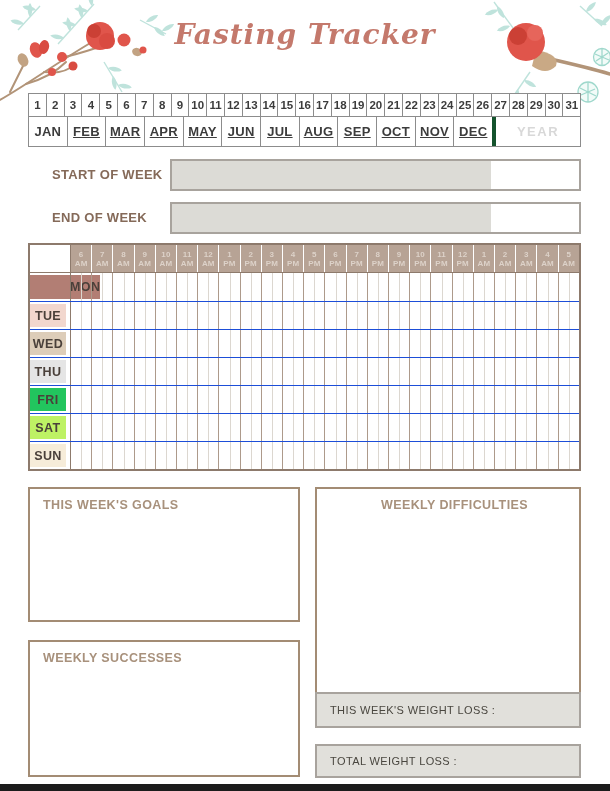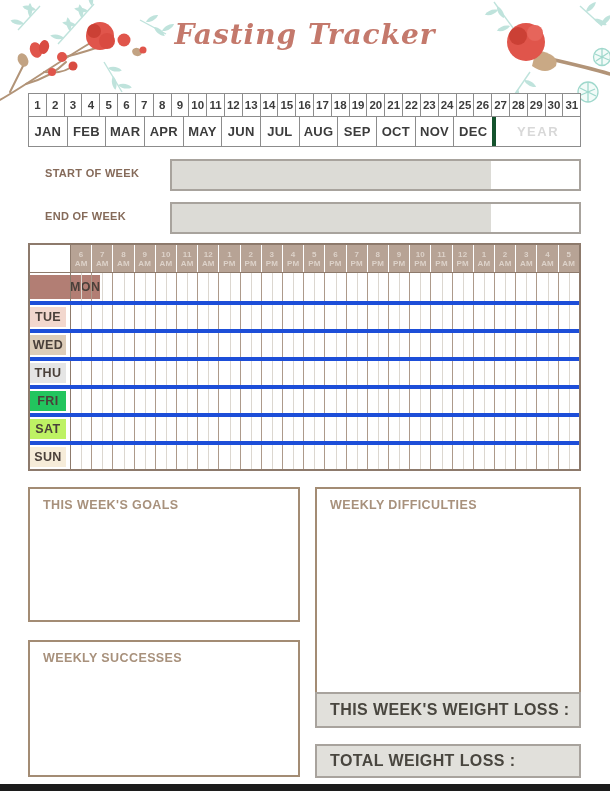--- a/index.html
+++ b/index.html
@@ -20,60 +20,60 @@
   .cal-days{position:absolute;left:28px;top:93px;width:553px;height:23px;display:flex;
             border:1px solid #8c8c8c;border-bottom:none;box-sizing:border-box;background:#fff;}
   .dcell{flex:1;display:flex;align-items:center;justify-content:center;
          font-size:11.5px;font-weight:700;color:#3c3c3c;}
   .dcell + .dcell{border-left:1px solid #8c8c8c;}
   .cal-months{position:absolute;left:28px;top:116px;width:553px;height:31px;display:flex;
               border:1px solid #8c8c8c;box-sizing:border-box;background:#fff;}
   .months-wrap{flex:1;display:flex;}
   .mcell{flex:1;display:flex;align-items:center;justify-content:center;
          font-size:13px;font-weight:700;color:#3c3c3c;letter-spacing:0.3px;}
-  .mcell + .mcell{border-left:1px solid #8c8c8c;}
+  .mcell + .mcell{border-left:1px solid #8c8c8c;text-decoration:underline;}
   .year-cell{width:84px;border-left:4px solid #14532d;display:flex;align-items:center;
              justify-content:center;font-size:13px;font-weight:700;color:#d8d8d8;letter-spacing:1.5px;}
 
   
-  .week-label{position:absolute;left:45px;font-size:11px;font-weight:700;color:#856a59;letter-spacing:0.3px;}
+  .week-label{position:absolute;left:52px;font-size:13px;font-weight:700;color:#856a59;letter-spacing:0.3px;}
   .week-bar{position:absolute;left:170px;width:411px;height:32px;box-sizing:border-box;
             border:2px solid #a8a39d;background:linear-gradient(90deg,#dcdbd6 78.3%,#ffffff 78.3%);}
 
   
   .grid{position:absolute;left:28px;top:243px;width:553px;border:2px solid #8d7a6c;
         box-sizing:border-box;background:#fff;}
   .grow{display:flex;height:28px;box-sizing:border-box;}
   .ghead{border-bottom:1px solid #8d7a6c;}
   .corner{width:40px;background:#fff;}
   .gcells{flex:1;display:flex;border-left:1px solid #8d7a6c;}
   .ghead .gcells{background:#b7a395;}
   .hcell{flex:1;display:flex;flex-direction:column;align-items:center;justify-content:center;
          font-size:8px;line-height:9px;font-weight:700;color:#ddd2c9;letter-spacing:0.2px;}
   .hcell + .hcell{border-left:1px solid #ffffff;}
-  .trow + .trow{border-top:4px solid #1d4ed8;}
+  .trow + .trow{border-top:1px solid #1d4ed8;}
   .glabel-wrap{width:40px;box-sizing:border-box;background:#fff;padding:2px 4px 2px 0;display:flex;}
   .glabel{flex:1;display:flex;align-items:center;justify-content:center;
           font-size:12.5px;font-weight:700;color:#4a403a;letter-spacing:0.4px;}
   .tcell{flex:1;position:relative;}
   .tcell + .tcell{border-left:1px solid #ad9a8b;}
   .tcell::after{content:"";position:absolute;left:50%;top:0;bottom:0;width:1px;background:#dcd7d0;}
 
   
   .box{position:absolute;border:2px solid #a38c74;box-sizing:border-box;background:#fff;
        display:flex;flex-direction:column;}
   .box-goals{left:28px;top:487px;width:272px;height:135px;}
-  .box-difficulties{left:315px;top:487px;width:266px;height:208px;}
+  .box-difficulties{left:315px;top:487px;width:266px;height:208px;align-items:center;}
   .box-successes{left:28px;top:640px;width:272px;height:137px;}
   .box-label{padding:9px 0 0 13px;font-size:12.5px;font-weight:700;color:#a8917c;letter-spacing:0.4px;}
   .box-input{flex:1;}
 
   .wbar{position:absolute;left:315px;width:266px;box-sizing:border-box;border:2px solid #a8a39d;
         background:#e1e0db;display:flex;align-items:center;padding-left:13px;
-        font-size:16px;font-weight:700;color:#49463f;letter-spacing:0.4px;}
+        font-size:11px;font-weight:400;color:#49463f;letter-spacing:0.4px;}
   .wbar-week{top:692px;height:36px;}
   .wbar-total{top:744px;height:34px;}
 
   .bottom-strip{position:absolute;left:0;top:784px;width:610px;height:7px;background:#1c1c1c;}
 </style>
 </head>
 <body>
 
 <div class="page">
 

